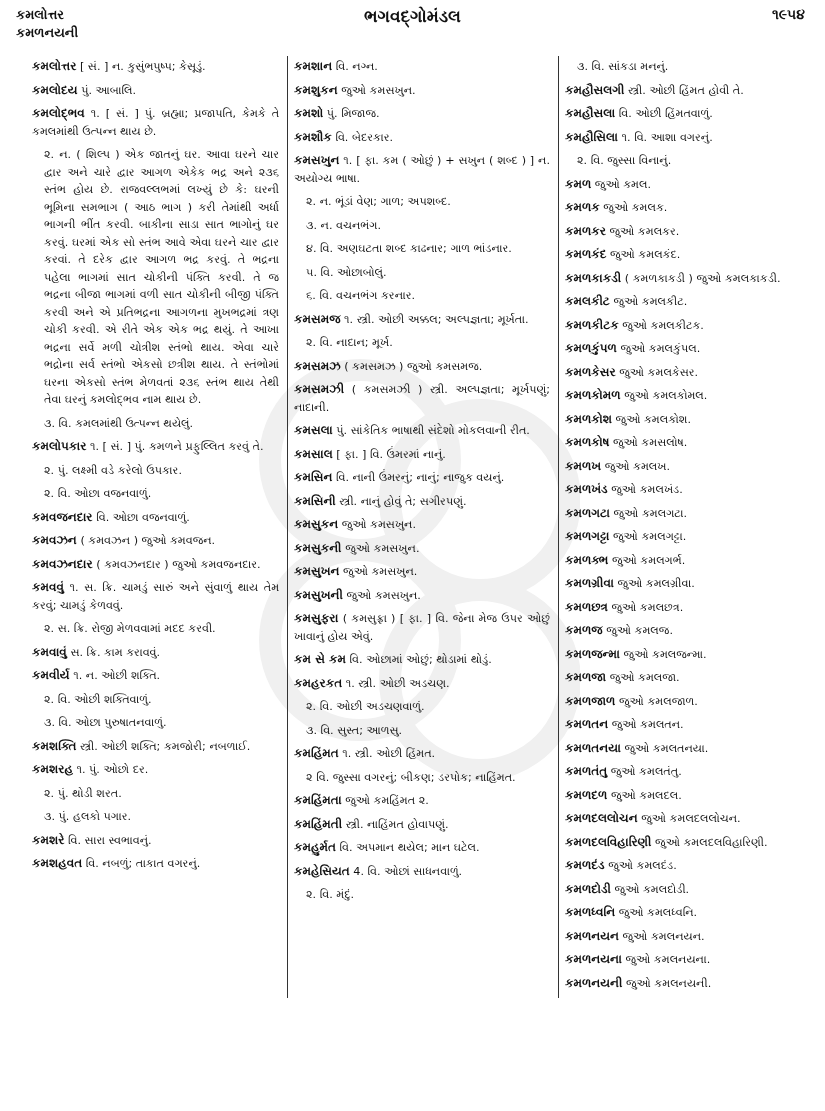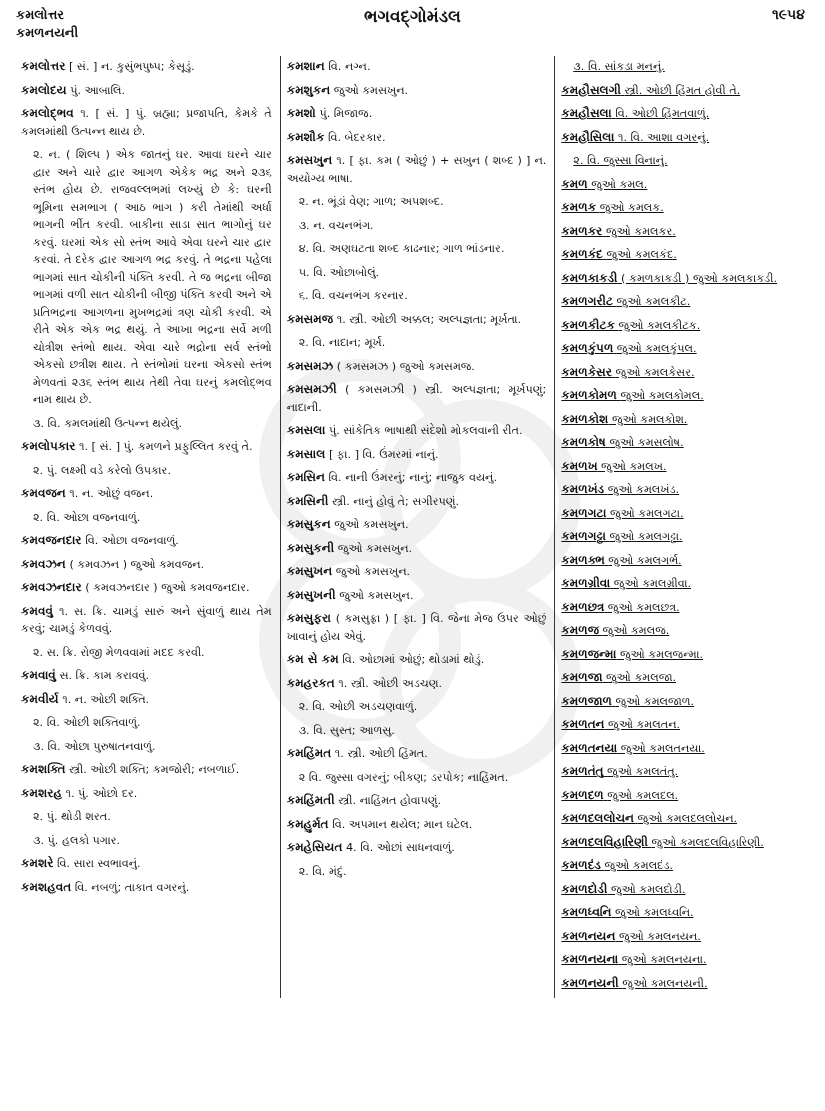--- a/index.html
+++ b/index.html
@@ -25,28 +25,28 @@
   .running-title {
     position: absolute; left: 0; right: 0; top: 6px; text-align: center;
     font-weight: bold; font-size: 17px;
   }
   .page-number {
     position: absolute; right: 20px; top: 6px;
     font-weight: bold; font-size: 14px; text-align: center;
   }
   .columns {
     position: relative; z-index: 1;
-    display: flex; padding: 0 6px 0 15px;
+    display: flex; padding: 0 6px 0 26px;
   }
   .col {
     box-sizing: border-box; padding: 2px 8px 0 6px;
   }
   .col-1 { width: 265px; }
   .col-2 { width: 275px; border-left: 1.5px solid #333; }
-  .col-3 { width: 265px; border-left: 1.5px solid #333; text-decoration: underline; }
+  .col-3 { width: 265px; border-left: 1.5px solid #333; }
   .entry {
     font-size: 11.2px; line-height: 17.5px; margin-bottom: 6px;
     text-align: justify;
   }
   .hw { font-weight: bold; font-size: 12px; }
   .sense { padding-left: 12px; }
 </style>
 </head>
 <body>
 
@@ -72,21 +72,20 @@
 
 <div class="columns">
   <div class="col col-1">
       <div class="entry"><span class="hw">કમલોત્તર</span> <span>[ સં. ] ન. કુસુંભપુષ્પ; કેસૂડું.</span></div>
       <div class="entry"><span class="hw">કમલોદય</span> <span>પું. આબાલિ.</span></div>
       <div class="entry"><span class="hw">કમલોદ્ભવ</span> <span>૧. [ સં. ] પું. બ્રહ્મા; પ્રજાપતિ, કેમકે તે કમલમાંથી ઉત્પન્ન થાય છે.</span></div>
       <div class="entry sense"><span>૨. ન. ( શિલ્પ ) એક જાતનું ઘર. આવા ઘરને ચાર દ્વાર અને ચારે દ્વાર આગળ એકેક ભદ્ર અને ૨૩૬ સ્તંભ હોય છે. રાજવલ્લભમાં લખ્યું છે કે: ઘરની ભૂમિના સમભાગ ( આઠ ભાગ ) કરી તેમાંથી અર્ધા ભાગની ભીંત કરવી. બાકીના સાડા સાત ભાગોનું ઘર કરવું. ઘરમાં એક સો સ્તંભ આવે એવા ઘરને ચાર દ્વાર કરવાં. તે દરેક દ્વાર આગળ ભદ્ર કરવું. તે ભદ્રના પહેલા ભાગમાં સાત ચોકીની પંક્તિ કરવી. તે જ ભદ્રના બીજા ભાગમાં વળી સાત ચોકીની બીજી પંક્તિ કરવી અને એ પ્રતિભદ્રના આગળના મુખભદ્રમાં ત્રણ ચોકી કરવી. એ રીતે એક એક ભદ્ર થયું. તે આખા ભદ્રના સર્વે મળી ચોત્રીશ સ્તંભો થાય. એવા ચારે ભદ્રોના સર્વ સ્તંભો એકસો છત્રીશ થાય. તે સ્તંભોમાં ઘરના એકસો સ્તંભ મેળવતાં ૨૩૬ સ્તંભ થાય તેથી તેવા ઘરનું કમલોદ્ભવ નામ થાય છે.</span></div>
       <div class="entry sense"><span>૩. વિ. કમલમાંથી ઉત્પન્ન થયેલું.</span></div>
       <div class="entry"><span class="hw">કમલોપકાર</span> <span>૧. [ સં. ] પું. કમળને પ્રફુલ્લિત કરવું તે.</span></div>
       <div class="entry sense"><span>૨. પું. લક્ષ્મી વડે કરેલો ઉપકાર.</span></div>
-      <div class="entry"><span class="hw">કમવજન</span> <span>૧. ન. ઓછું વજન.</span></div>
       <div class="entry sense"><span>૨. વિ. ઓછા વજનવાળું.</span></div>
       <div class="entry"><span class="hw">કમવજનદાર</span> <span>વિ. ઓછા વજનવાળું.</span></div>
       <div class="entry"><span class="hw">કમવઝન</span> <span>( કમવઝન ) જુઓ કમવજન.</span></div>
       <div class="entry"><span class="hw">કમવઝનદાર</span> <span>( કમવઝનદાર ) જુઓ કમવજનદાર.</span></div>
       <div class="entry"><span class="hw">કમવવું</span> <span>૧. સ. ક્રિ. ચામડું સારું અને સુંવાળું થાય તેમ કરવું; ચામડું કેળવવું.</span></div>
       <div class="entry sense"><span>૨. સ. ક્રિ. રોજી મેળવવામાં મદદ કરવી.</span></div>
       <div class="entry"><span class="hw">કમવાવું</span> <span>સ. ક્રિ. કામ કરાવવું.</span></div>
       <div class="entry"><span class="hw">કમવીર્ય</span> <span>૧. ન. ઓછી શક્તિ.</span></div>
       <div class="entry sense"><span>૨. વિ. ઓછી શક્તિવાળું.</span></div>
       <div class="entry sense"><span>૩. વિ. ઓછા પુરુષાતનવાળું.</span></div>
@@ -120,37 +119,38 @@
       <div class="entry"><span class="hw">કમસુકની</span> <span>જુઓ કમસખુન.</span></div>
       <div class="entry"><span class="hw">કમસુખન</span> <span>જુઓ કમસખુન.</span></div>
       <div class="entry"><span class="hw">કમસુખની</span> <span>જુઓ કમસખુન.</span></div>
       <div class="entry"><span class="hw">કમસુફરા</span> <span>( કમસુફ્રા ) [ ફા. ] વિ. જેના મેજ ઉપર ઓછું ખાવાનું હોય એવું.</span></div>
       <div class="entry"><span class="hw">કમ સે કમ</span> <span>વિ. ઓછામાં ઓછું; થોડામાં થોડું.</span></div>
       <div class="entry"><span class="hw">કમહરકત</span> <span>૧. સ્ત્રી. ઓછી અડચણ.</span></div>
       <div class="entry sense"><span>૨. વિ. ઓછી અડચણવાળું.</span></div>
       <div class="entry sense"><span>૩. વિ. સુસ્ત; આળસુ.</span></div>
       <div class="entry"><span class="hw">કમહિંમત</span> <span>૧. સ્ત્રી. ઓછી હિંમત.</span></div>
       <div class="entry sense"><span>૨ વિ. જુસ્સા વગરનું; બીકણ; ડરપોક; નાહિંમત.</span></div>
+      <div class="entry"><span class="hw">કમહિંમતા</span> <span>જુઓ કમહિંમત ૨.</span></div>
       <div class="entry"><span class="hw">કમહિંમતી</span> <span>સ્ત્રી. નાહિંમત હોવાપણું.</span></div>
       <div class="entry"><span class="hw">કમહુર્મત</span> <span>વિ. અપમાન થયેલ; માન ઘટેલ.</span></div>
       <div class="entry"><span class="hw">કમહેસિયત</span> <span>4. વિ. ઓછાં સાધનવાળું.</span></div>
       <div class="entry sense"><span>૨. વિ. મંદું.</span></div>
     </div>
   <div class="col col-3">
       <div class="entry sense"><span>૩. વિ. સાંકડા મનનું.</span></div>
       <div class="entry"><span class="hw">કમહૌસલગી</span> <span>સ્ત્રી. ઓછી હિંમત હોવી તે.</span></div>
       <div class="entry"><span class="hw">કમહૌસલા</span> <span>વિ. ઓછી હિંમતવાળું.</span></div>
       <div class="entry"><span class="hw">કમહૌસિલા</span> <span>૧. વિ. આશા વગરનું.</span></div>
       <div class="entry sense"><span>૨. વિ. જુસ્સા વિનાનું.</span></div>
       <div class="entry"><span class="hw">કમળ</span> <span>જુઓ કમલ.</span></div>
       <div class="entry"><span class="hw">કમળક</span> <span>જુઓ કમલક.</span></div>
       <div class="entry"><span class="hw">કમળકર</span> <span>જુઓ કમલકર.</span></div>
       <div class="entry"><span class="hw">કમળકંદ</span> <span>જુઓ કમલકંદ.</span></div>
       <div class="entry"><span class="hw">કમળકાકડી</span> <span>( કમળકાકડી ) જુઓ કમલકાકડી.</span></div>
-      <div class="entry"><span class="hw">કમળગરીટ</span> <span>જુઓ કમલકીટ.</span></div>
+      <div class="entry"><span class="hw">કમલકીટ</span> <span>જુઓ કમલકીટ.</span></div>
       <div class="entry"><span class="hw">કમળકીટક</span> <span>જુઓ કમલકીટક.</span></div>
       <div class="entry"><span class="hw">કમળકુંપળ</span> <span>જુઓ કમલકુંપલ.</span></div>
       <div class="entry"><span class="hw">કમળકેસર</span> <span>જુઓ કમલકેસર.</span></div>
       <div class="entry"><span class="hw">કમળકોમળ</span> <span>જુઓ કમલકોમલ.</span></div>
       <div class="entry"><span class="hw">કમળકોશ</span> <span>જુઓ કમલકોશ.</span></div>
       <div class="entry"><span class="hw">કમળકોષ</span> <span>જુઓ કમસલોષ.</span></div>
       <div class="entry"><span class="hw">કમળખ</span> <span>જુઓ કમલખ.</span></div>
       <div class="entry"><span class="hw">કમળખંડ</span> <span>જુઓ કમલખંડ.</span></div>
       <div class="entry"><span class="hw">કમળગટા</span> <span>જુઓ કમલગટા.</span></div>
       <div class="entry"><span class="hw">કમળગટ્ટા</span> <span>જુઓ કમલગટ્ટા.</span></div>

